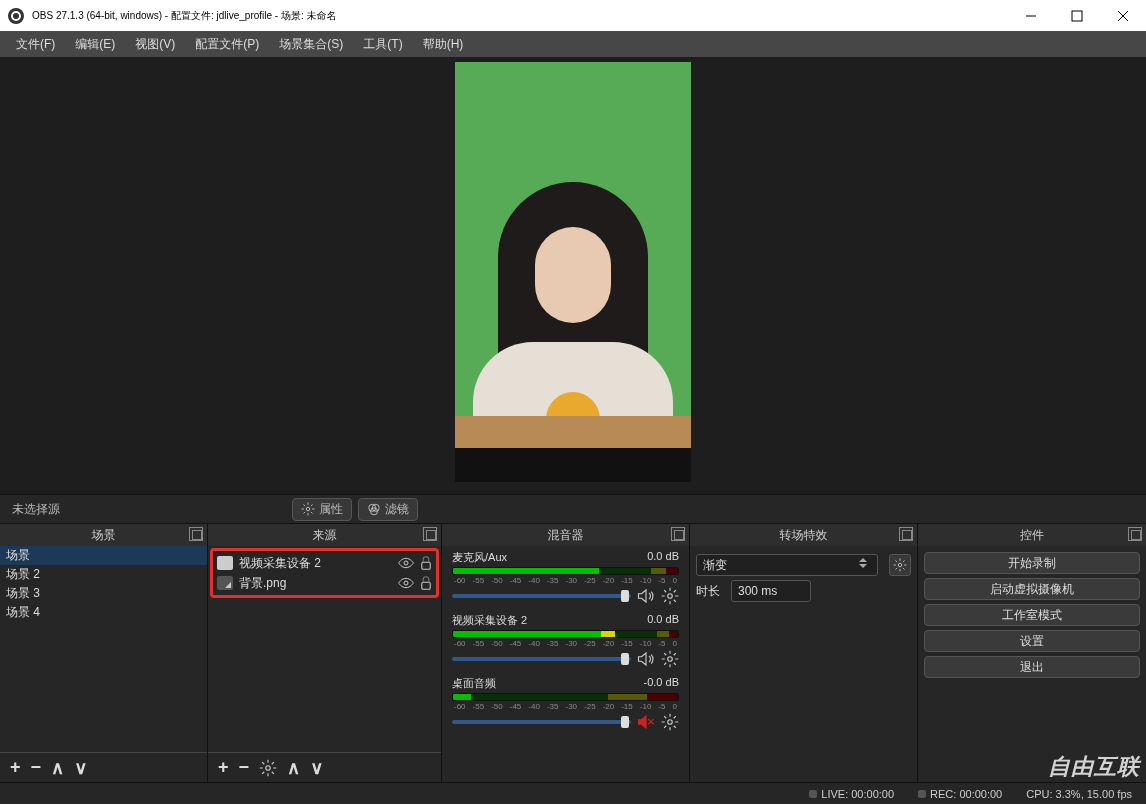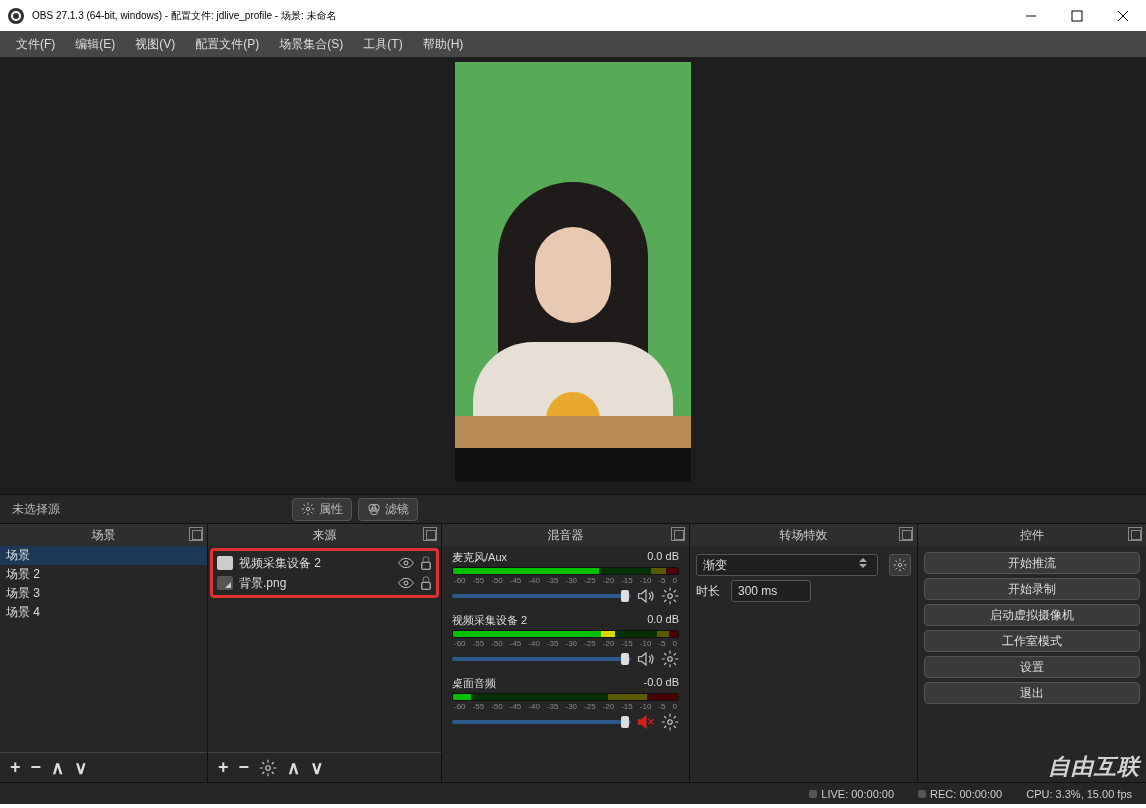--- a/index.html
+++ b/index.html
@@ -359,21 +359,20 @@
       </div>
     </div>
   </div>
 
   <div class="panel" style="flex:1;border-right:none">
     <div class="phead">
         <span>控件</span>
         <div class="pop"></div>
       </div>
     <div class="list ctrls" id="ctrlbtns">
-        <div class="cbtn">开始推流</div>
         <div class="cbtn">开始录制</div>
         <div class="cbtn">启动虚拟摄像机</div>
         <div class="cbtn">工作室模式</div>
         <div class="cbtn">设置</div>
         <div class="cbtn">退出</div>
       </div>
   </div>
 </div>
 
 <div class="status">

